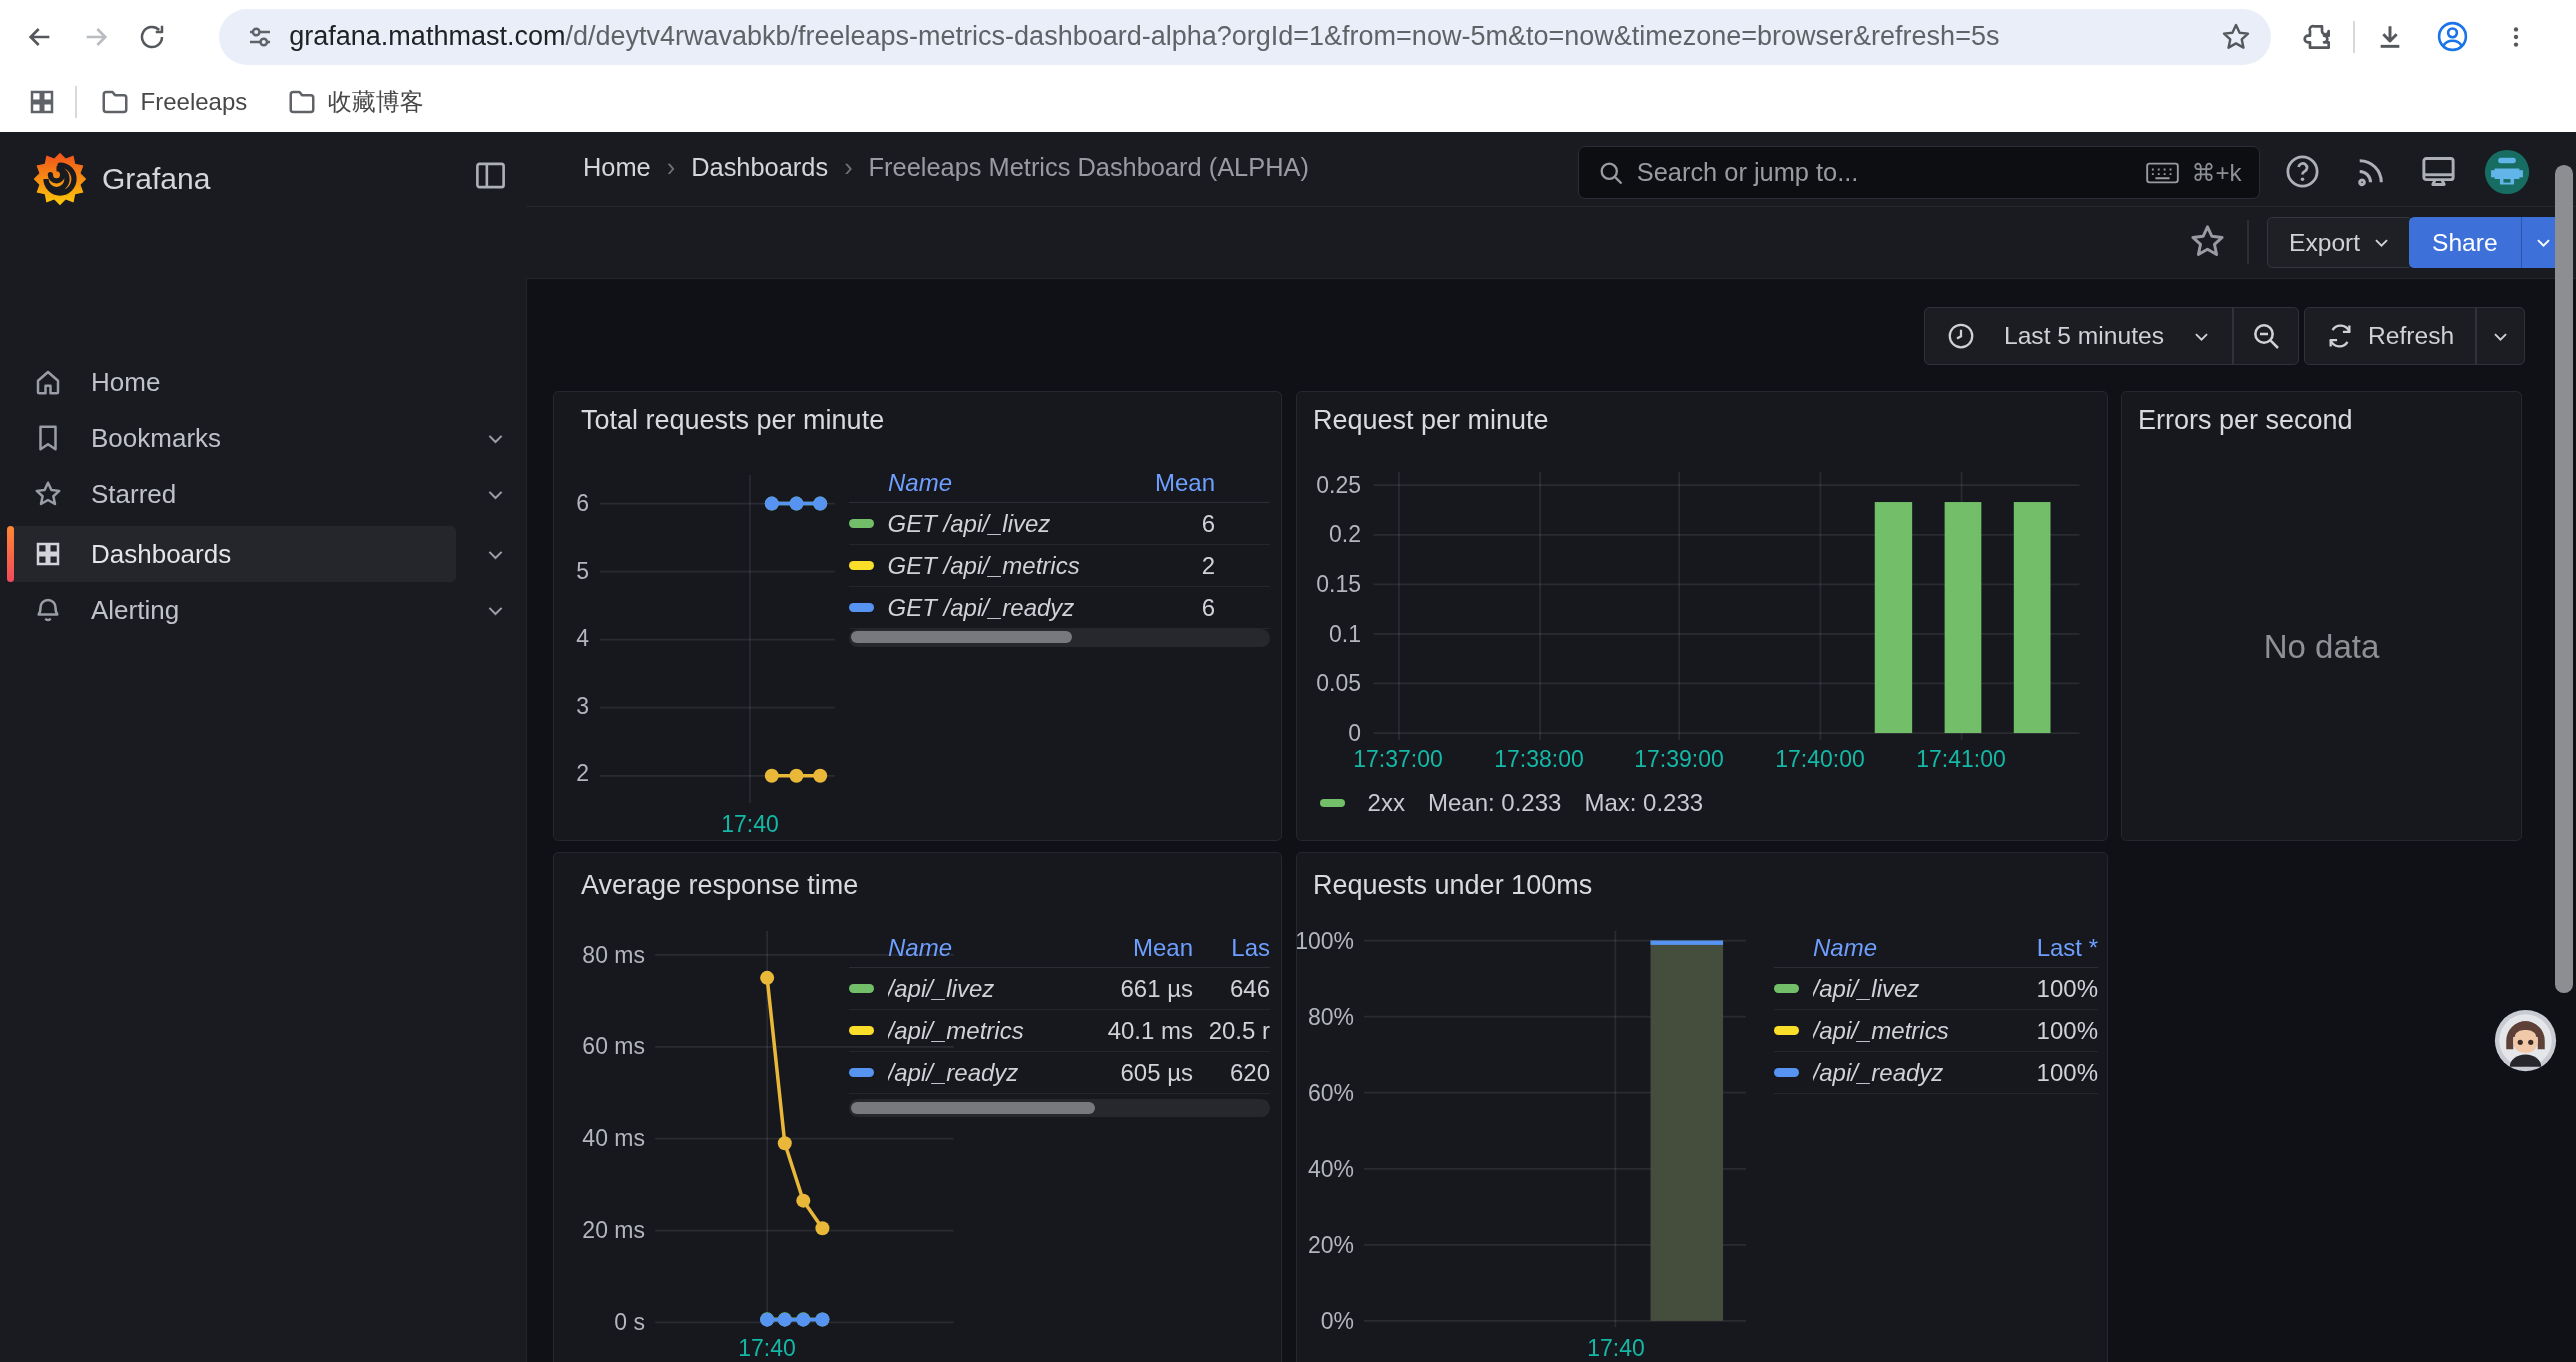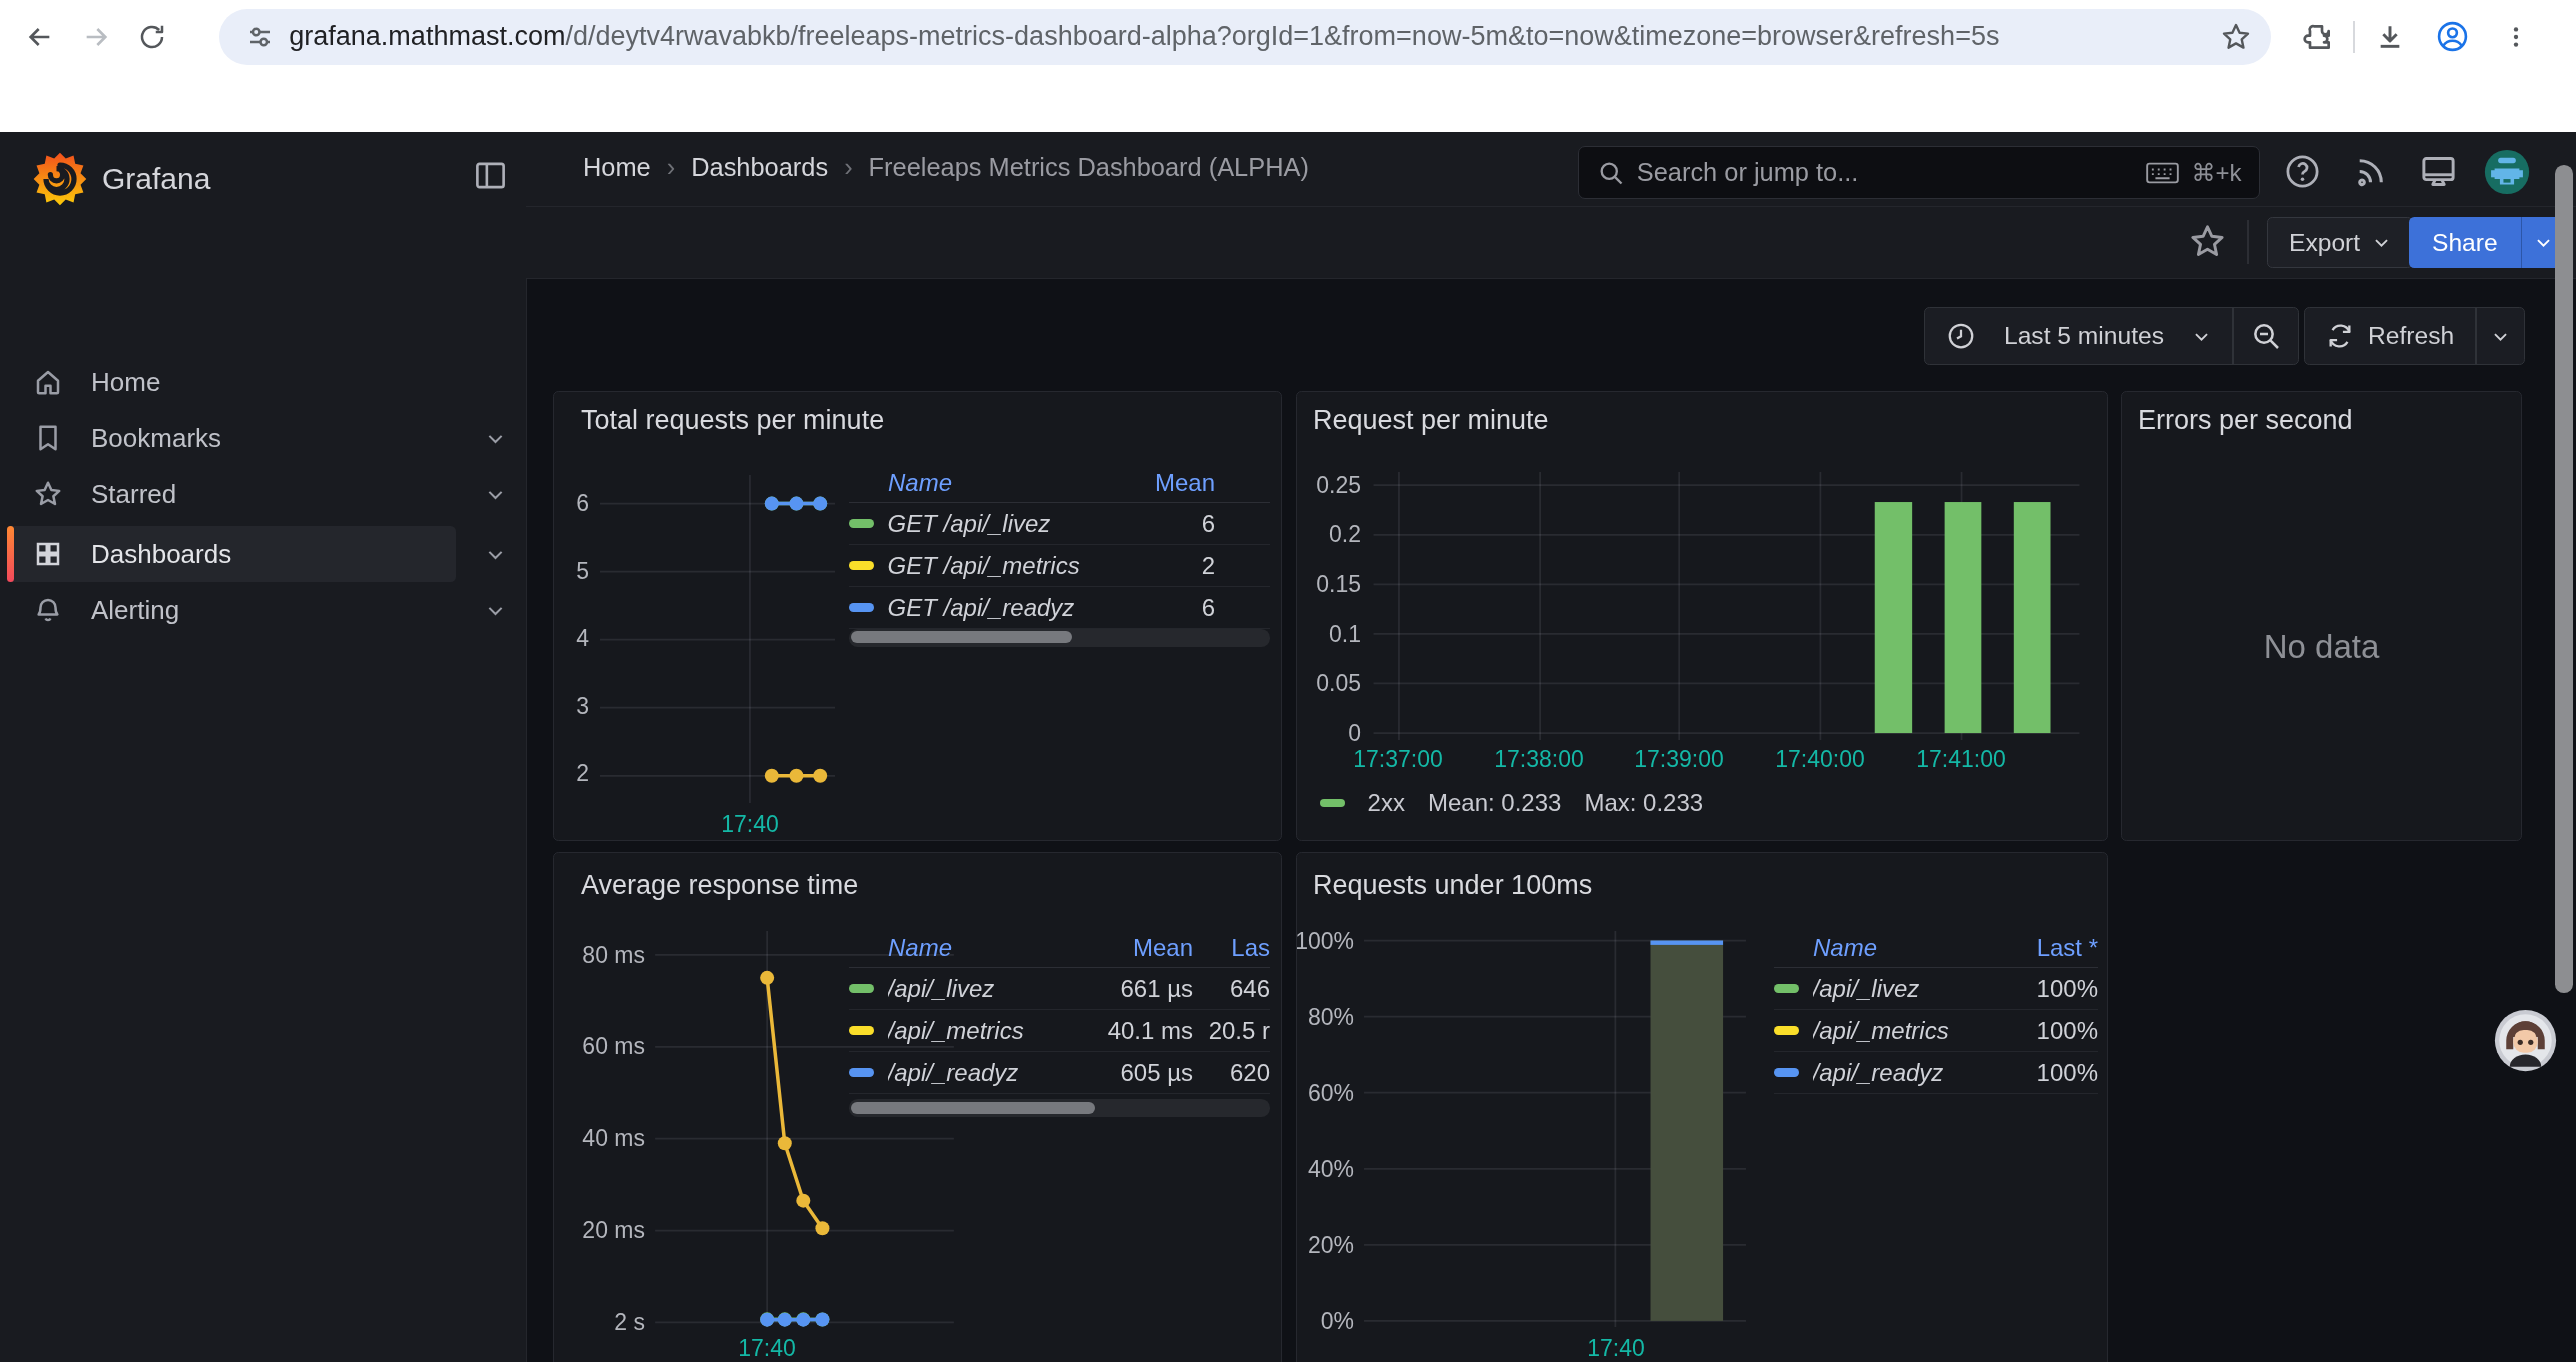--- a/index.html
+++ b/index.html
@@ -134,20 +134,43 @@
       </div>
       <div class="nav-ic">
         <svg width="26" height="26" viewBox="0 0 24 24" fill="currentColor">
             <circle cx="12" cy="5" r="2"></circle>
             <circle cx="12" cy="12" r="2"></circle>
             <circle cx="12" cy="19" r="2"></circle>
           </svg>
       </div>
     </div>
 
+    <div id="bookmarksbar" class="abs">
+      <span class="hd-icon" style="color:#5f6368;margin:0 8.8px 0 17.5px;">
+        <svg width="30" height="30" viewBox="0 0 24 24" fill="none" stroke="currentColor" stroke-width="2">
+            <rect x="4" y="4" width="7" height="7"></rect>
+            <rect x="13" y="4" width="7" height="7"></rect>
+            <rect x="4" y="13" width="7" height="7"></rect>
+            <rect x="13" y="13" width="7" height="7"></rect>
+          </svg>
+      </span>
+      <div class="vdiv-l" style="margin-right:23px;"></div>
+      <div class="bm-item">
+        <svg width="30" height="30" viewBox="0 0 24 24" fill="none" stroke="#5f6368" stroke-width="2">
+            <path d="M3 6a2 2 0 0 1 2-2h5l2 2.5h7a2 2 0 0 1 2 2V18a2 2 0 0 1-2 2H5a2 2 0 0 1-2-2z" stroke-linejoin="round"></path>
+          </svg>
+        <span>Freeleaps</span>
+      </div>
+      <div class="bm-item">
+        <svg width="30" height="30" viewBox="0 0 24 24" fill="none" stroke="#5f6368" stroke-width="2">
+            <path d="M3 6a2 2 0 0 1 2-2h5l2 2.5h7a2 2 0 0 1 2 2V18a2 2 0 0 1-2 2H5a2 2 0 0 1-2-2z" stroke-linejoin="round"></path>
+          </svg>
+        <span>收藏博客</span>
+      </div>
+    </div>
   </div>
 
   <div id="gf-sidebar" class="abs">
     <div class="abs" style="left:32px;top:19px;width:56px;height:56px;">
       <svg width="56" height="56" viewBox="0 0 64 64">
         <defs>
             <linearGradient id="gflg" x1="0" y1="0" x2="0" y2="1">
           <stop offset="0" stop-color="#F2501C"></stop>
               <stop offset="1" stop-color="#FBCA0A"></stop>
             </linearGradient>
@@ -464,21 +487,21 @@
       <polyline points="127.875,443.6102088167054 147.994,443.6102088167054 169.136,443.6102088167054 190.96,443.5053364269141" fill="none" stroke="#5794F2" stroke-width="4" stroke-linejoin="round" stroke-linecap="round"></polyline>
       <circle cx="127.875" cy="443.6102088167054" r="8" fill="#5794F2"></circle>
       <circle cx="147.994" cy="443.6102088167054" r="8" fill="#5794F2"></circle>
       <circle cx="169.136" cy="443.6102088167054" r="8" fill="#5794F2"></circle>
       <circle cx="190.96" cy="443.5053364269141" r="8" fill="#5794F2"></circle>
     </svg>
   <div class="ylab" style="left:540px;top:941px;">80 ms</div>
   <div class="ylab" style="left:540px;top:1032px;">60 ms</div>
   <div class="ylab" style="left:540px;top:1124px;">40 ms</div>
   <div class="ylab" style="left:540px;top:1216px;">20 ms</div>
-  <div class="ylab" style="left:540px;top:1308px;">2 s</div>
+  <div class="ylab" style="left:540px;top:1308px;">0 s</div>
   <div class="xlab" style="left:697px;top:1334px;">17:40</div>
 
   <div class="legend" style="left:849px;top:928px;width:421px;">
     <div class="lg-head">
       <span class="dash-sp"></span>
       <span class="lg-name">Name</span>
       <span class="colR" style="width:105px;">Mean</span>
       <span class="colR" style="width:77px;color:#6E9FFF;">Las</span>
     </div>
     <div class="lg-row">

